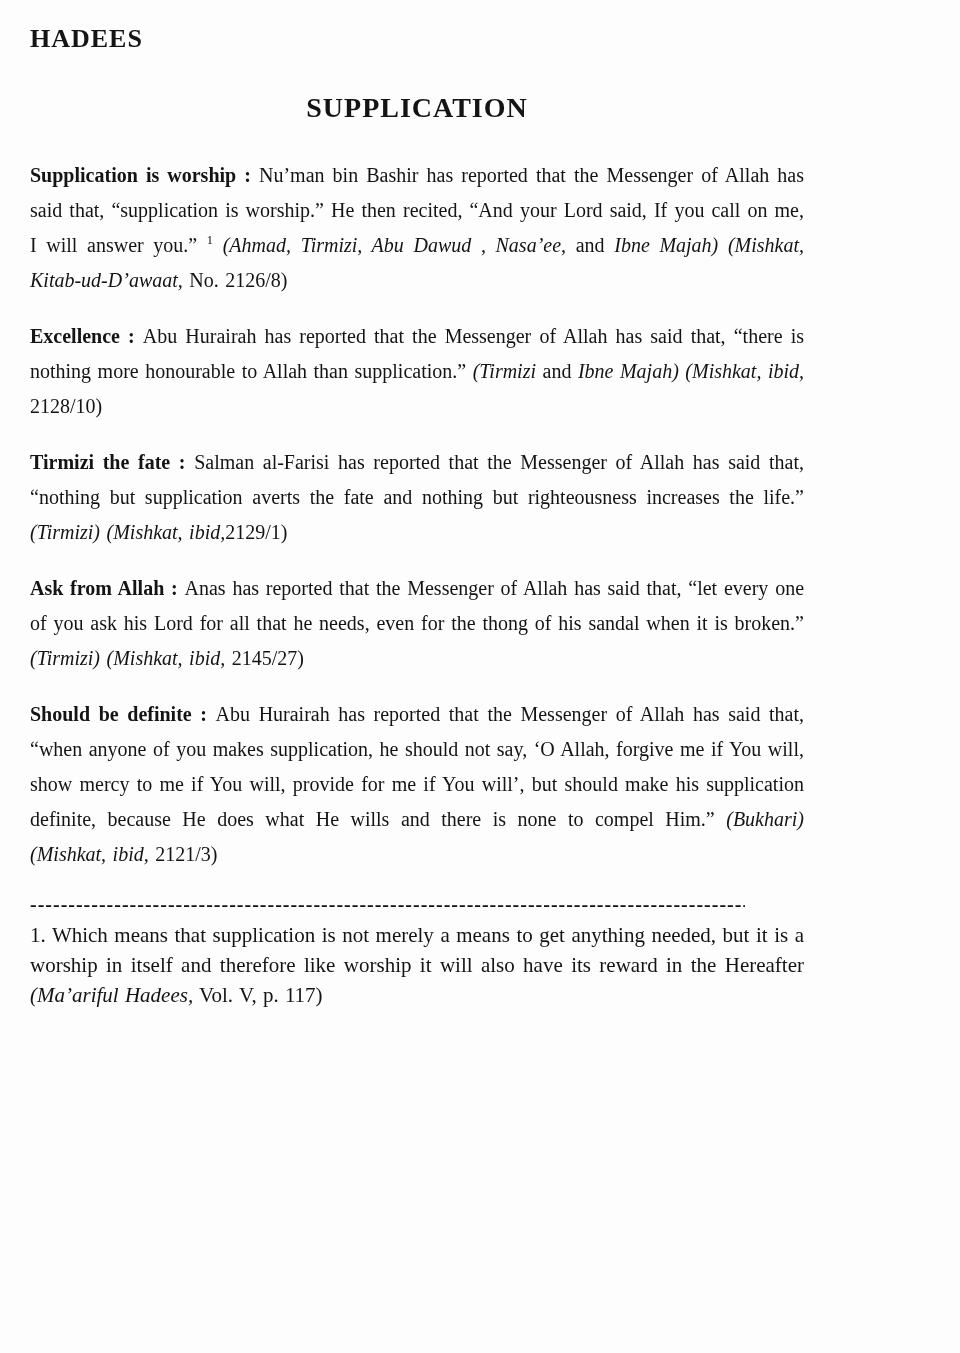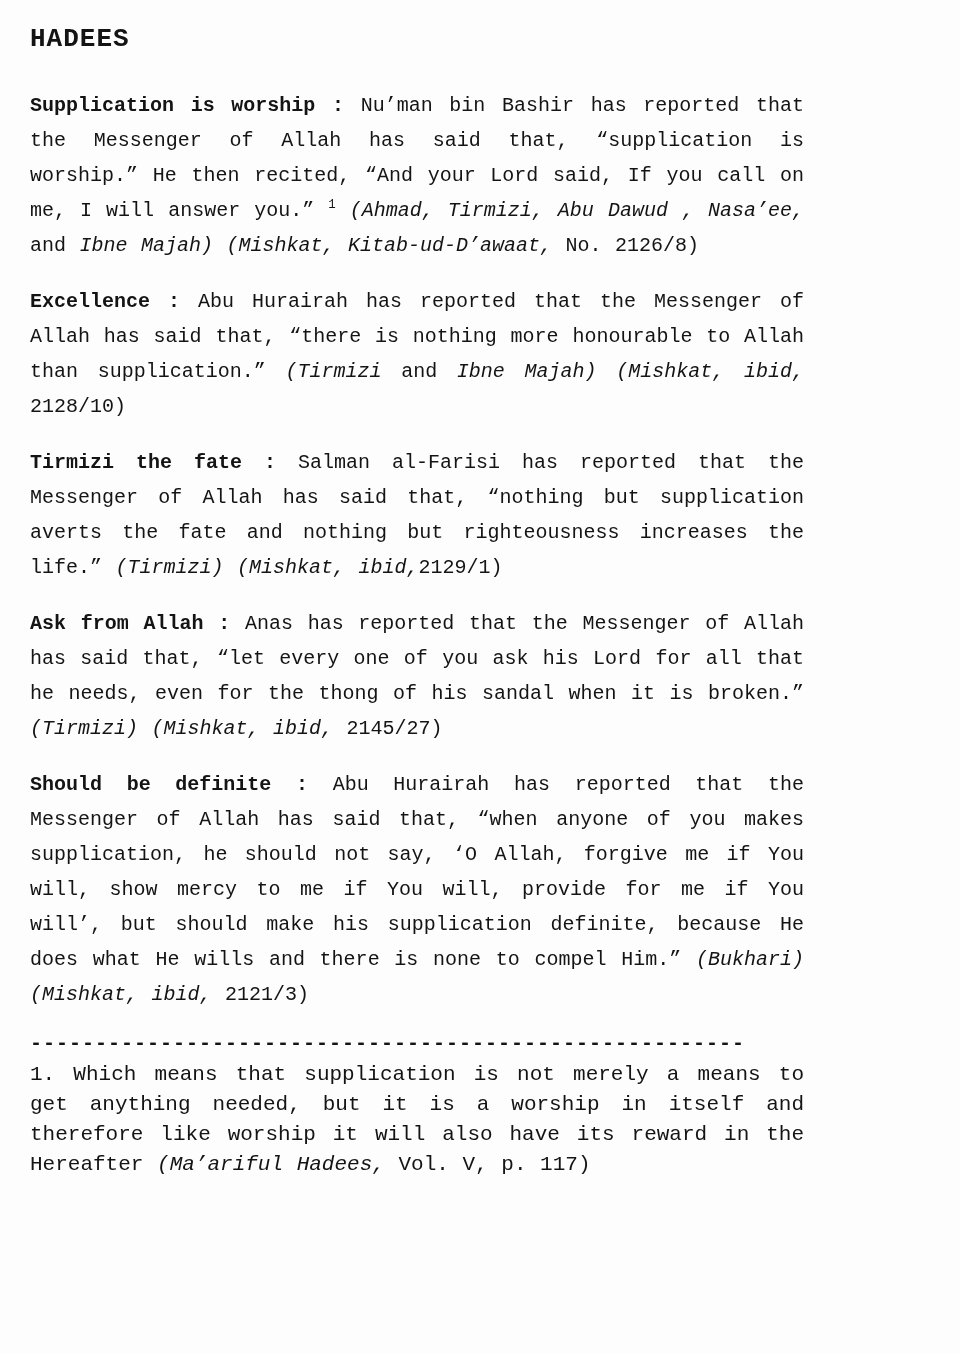--- a/index.html
+++ b/index.html
@@ -12,21 +12,20 @@
     height: 1353px;
     overflow: hidden;
     font-family: "Liberation Serif", "DejaVu Serif", serif;
     color: #141414;
   }
   .page {
     box-sizing: border-box;
     width: 820px;
     height: 1353px;
     padding: 24px 16px 0 30px;
-    font-family: Liberation Mono, monospace;
   }
   .book-title {
     font-size: 26px;
     font-weight: 700;
     letter-spacing: 1px;
     text-align: left;
   }
   .chapter-heading {
     margin-top: 38px;
     font-size: 28px;
@@ -82,20 +81,21 @@
   }
 </style>
 </head>
 <body>
 
 <div class="page">
 
   <div class="book-title">HADEES</div>
 
 
+  <div class="chapter-subtitle">SUPPLICATION</div>
 
   <div class="body-text">
     <p class="para"><span class="seg-bold">Supplication is worship : </span><span class="seg-normal">Nu’man bin Bashir has reported that the Messenger of Allah  has said that, “supplication is worship.” He then recited, “And your Lord said, If you call on me, I will answer you.” </span><span class="seg-sup">1</span><span class="seg-normal"> </span><span class="seg-italic">(Ahmad, Tirmizi, Abu Dawud , Nasa’ee,</span><span class="seg-normal"> and </span><span class="seg-italic">Ibne Majah) (Mishkat, Kitab-ud-D’awaat,</span><span class="seg-normal"> No. 2126/8)</span></p>
     <p class="para"><span class="seg-bold">Excellence : </span><span class="seg-normal">Abu Hurairah has reported that the Messenger of Allah has said that, “there is nothing more honourable to Allah than supplication.” </span><span class="seg-italic">(Tirmizi</span><span class="seg-normal"> and </span><span class="seg-italic">Ibne Majah) (Mishkat, ibid,</span><span class="seg-normal"> 2128/10)</span></p>
     <p class="para"><span class="seg-bold">Tirmizi the fate : </span><span class="seg-normal">Salman al-Farisi has reported that the Messenger of Allah has said that, “nothing but supplication averts the fate and nothing but righteousness increases the life.” </span><span class="seg-italic">(Tirmizi) (Mishkat, ibid,</span><span class="seg-normal">2129/1)</span></p>
     <p class="para"><span class="seg-bold">Ask from Allah : </span><span class="seg-normal">Anas has reported that the Messenger of Allah has said that, “let every one of you ask his Lord for all that he needs, even for the thong of his sandal when it is broken.” </span><span class="seg-italic">(Tirmizi) (Mishkat, ibid,</span><span class="seg-normal"> 2145/27)</span></p>
     <p class="para"><span class="seg-bold">Should be definite : </span><span class="seg-normal">Abu Hurairah has reported that the Messenger of Allah has said that, “when anyone of you makes supplication, he should not say, ‘O Allah, forgive me if You will, show mercy to me if You will, provide for me if You will’, but should make his supplication definite, because He does what He wills and there is none to compel Him.” </span><span class="seg-italic">(Bukhari) (Mishkat, ibid,</span><span class="seg-normal"> 2121/3)</span></p>
   </div>
 
   <div class="footnote-block">

